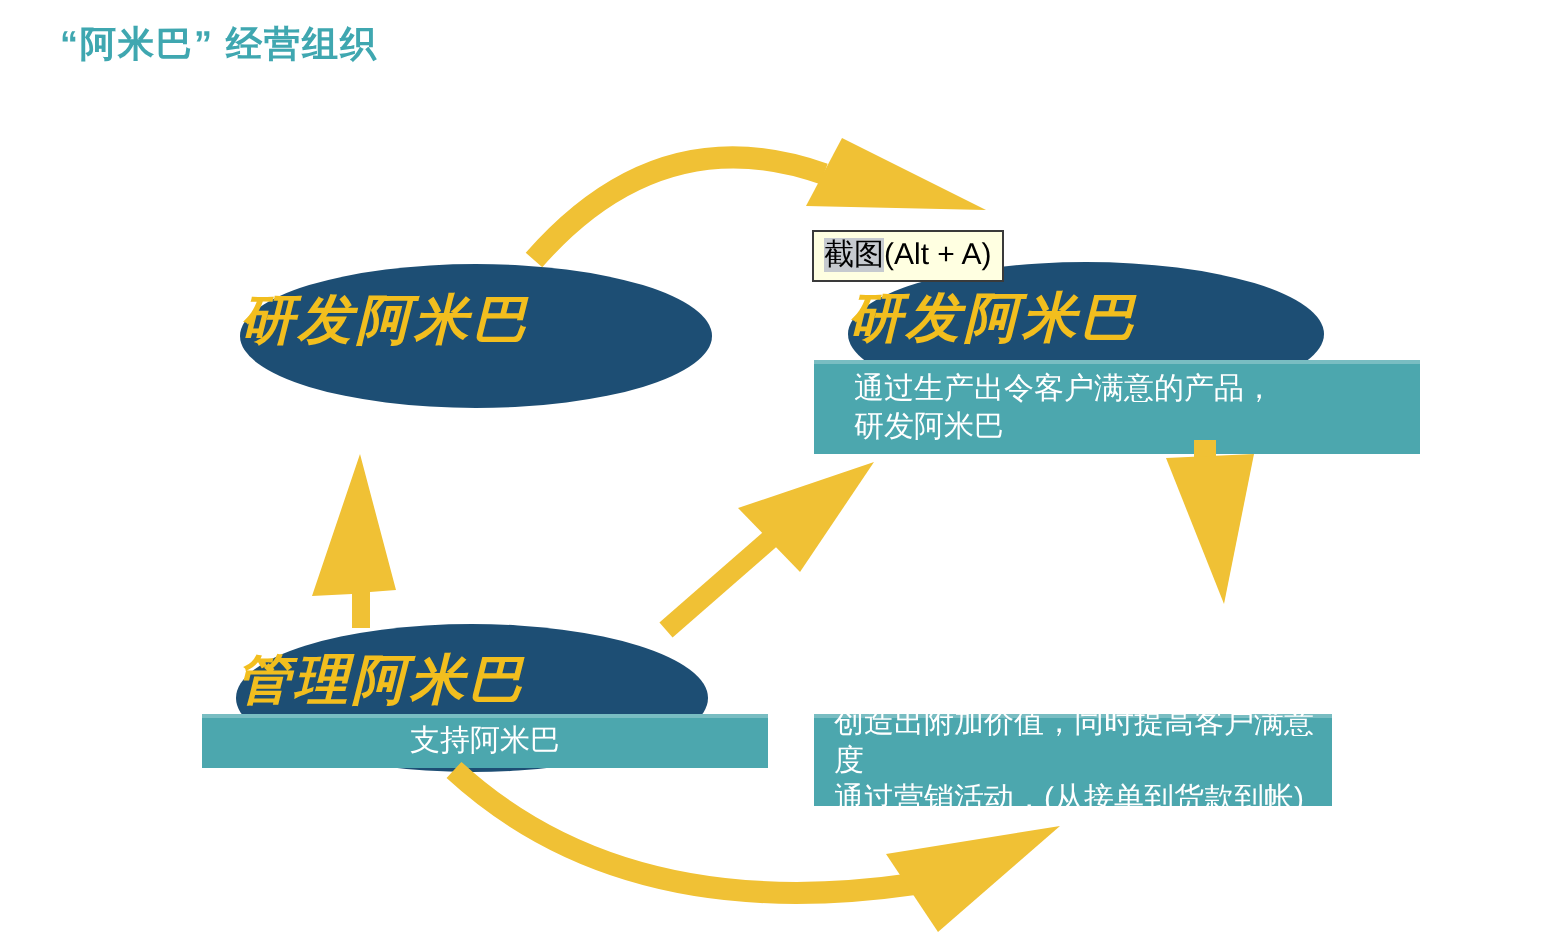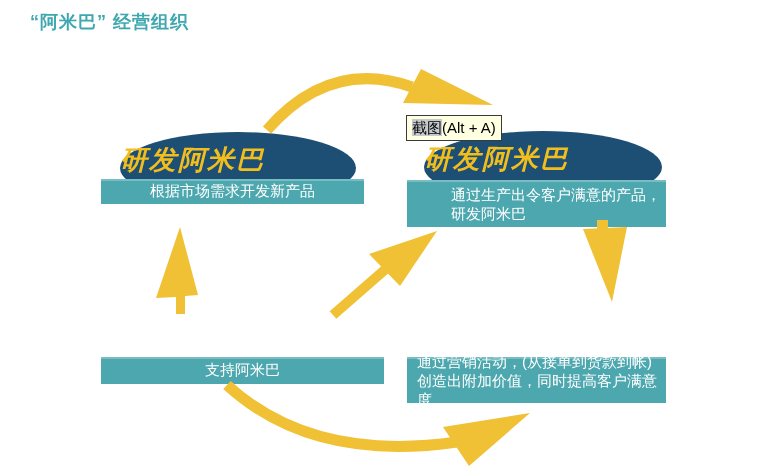--- a/index.html
+++ b/index.html
@@ -27,21 +27,21 @@
   .bar{
     position:absolute;background:var(--teal);color:var(--bar-text);
     font-size:15px;z-index:2;
     box-shadow:inset 0 2px 0 rgba(255,255,255,.25);
   }
   .bar.center{display:flex;align-items:center;justify-content:center;}
   .bar.lines{display:flex;flex-direction:column;justify-content:center;line-height:19px;}
   .el-rd   {left:120px;top:132px;width:236px;height:72px;}
   .bar-rd  {left:101px;top:179px;width:263px;height:25px;}
   .el-mfg  {left:424px;top:131px;width:238px;height:72px;}
-  .bar-mfg {left:407px;top:180px;width:259px;height:47px;padding-left:44px;box-sizing:border-box;}
+  .bar-mfg {left:407px;top:180px;width:303px;height:47px;padding-left:20px;box-sizing:border-box;}
   .el-mgmt {left:118px;top:312px;width:236px;height:74px;}
   .bar-mgmt{left:101px;top:357px;width:283px;height:27px;}
   .el-sales{left:427px;top:310px;width:236px;height:71px;}
   .bar-sales{left:407px;top:357px;width:259px;height:46px;padding-left:10px;box-sizing:border-box;}
   .arrows{position:absolute;left:0;top:0;z-index:5;pointer-events:none;}
   .tooltip{
     position:absolute;left:406px;top:115px;z-index:10;
     background:var(--tooltip-bg);
     border:1px solid var(--tooltip-border);
     color:#000000;font-size:15px;line-height:18px;padding:3px 5px;white-space:nowrap;
@@ -51,35 +51,37 @@
 </head>
 <body>
 
 <div class="stage">
 
   <div class="title">“阿米巴” 经营组织</div>
 
   <div class="ellipse el-rd">
     <span class="node-label">研发阿米巴</span>
   </div>
-  <div class="bar bar-rd center">根据市场需求开发新产品</div>
 
   <div class="ellipse el-mfg">
     <span class="node-label">研发阿米巴</span>
   </div>
   <div class="bar bar-mfg lines">
     <span>通过生产出令客户满意的产品，</span>
     <span>研发阿米巴</span>
   </div>
 
+  <div class="ellipse el-mgmt">
+    <span class="node-label">管理阿米巴</span>
+  </div>
   <div class="bar bar-mgmt center">支持阿米巴</div>
 
   <div class="bar bar-sales lines">
+    <span>创造出附加价值，同时提高客户满意度</span>
     <span>通过营销活动，(从接单到货款到帐)</span>
-    <span>创造出附加价值，同时提高客户满意度</span>
   </div>
 
   <svg class="arrows" width="772" height="472" viewBox="0 0 772 472">
 
     <path d="M 267 130 Q 330 58 412 87" fill="none" stroke-width="11" stroke="#F0C135"></path>
     <polygon points="421,69 403,103 493,105" fill="#F0C135"></polygon>
 
     <path d="M 333 315 L 388 267" fill="none" stroke-width="10" stroke="#F0C135"></path>
     <polygon points="437,231 369,254 400,286" fill="#F0C135"></polygon>
 

